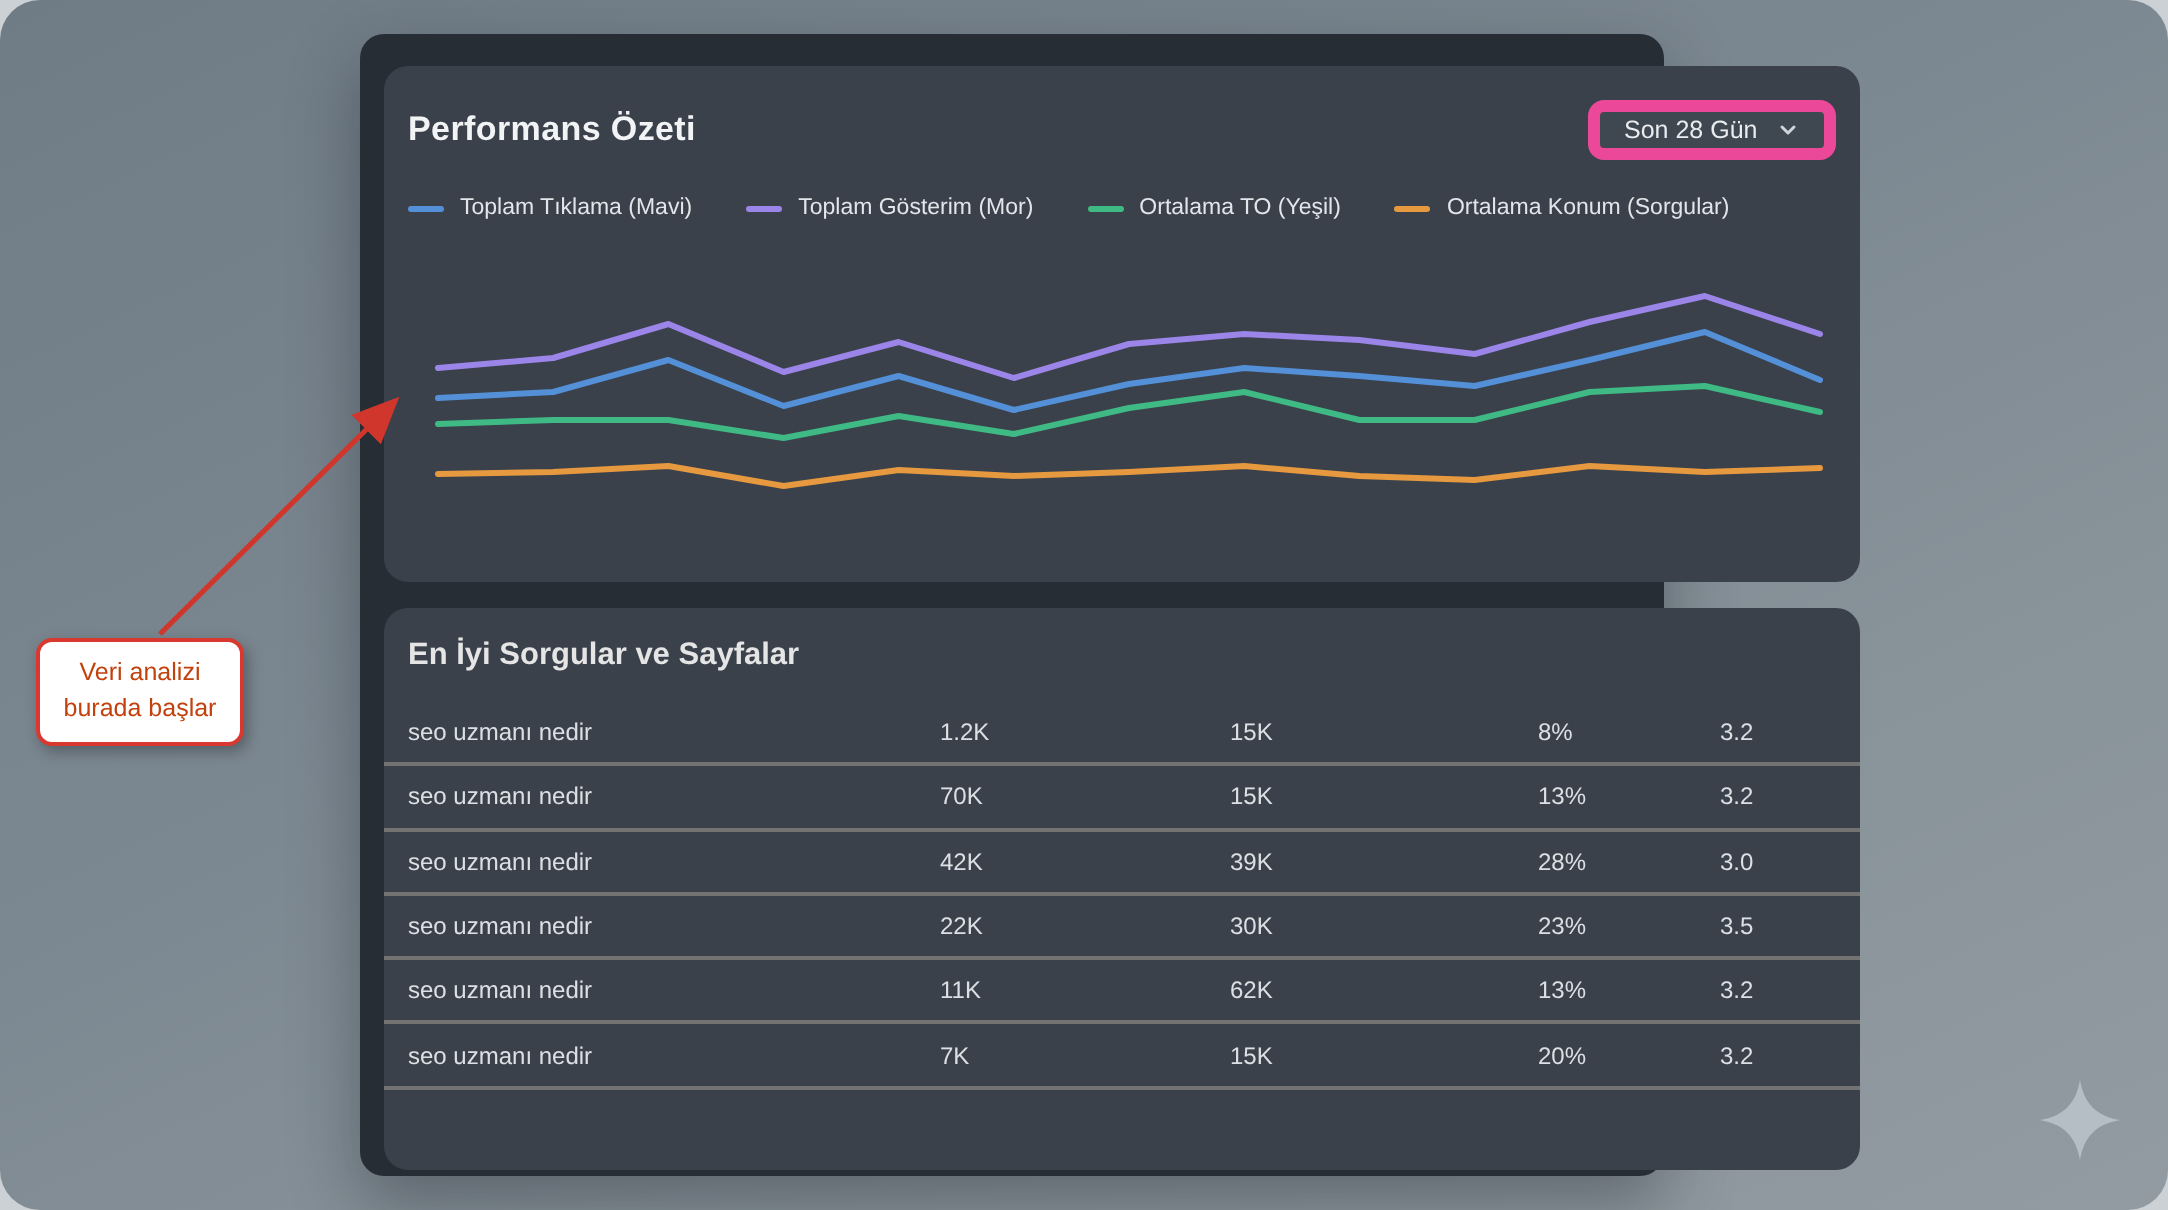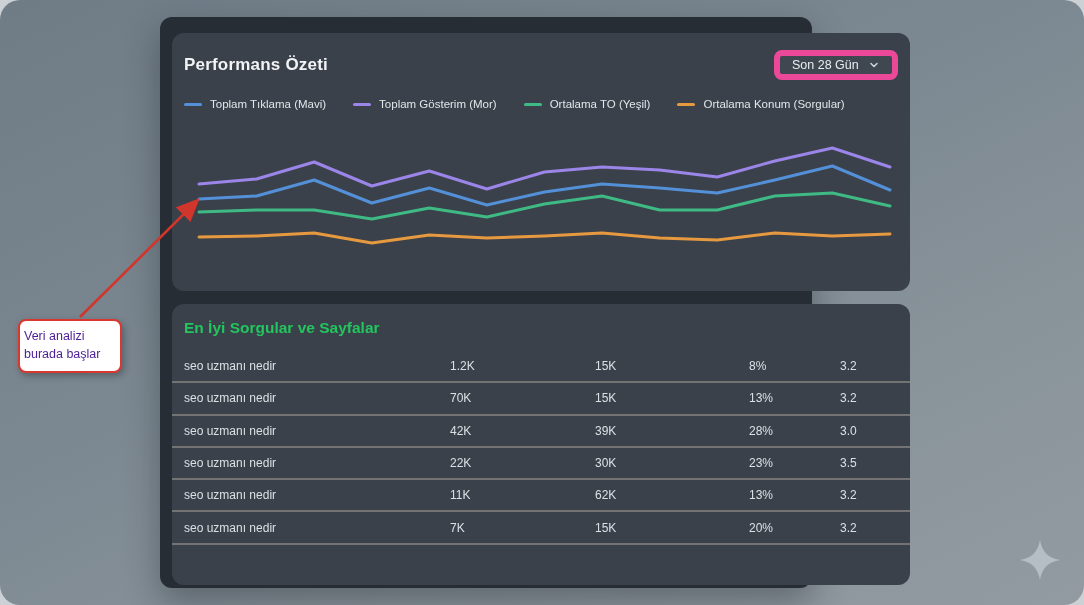--- a/index.html
+++ b/index.html
@@ -11,21 +11,21 @@
     overflow:hidden;
   }
   .screen {
     position:absolute; inset:0;
     border-radius:20px;
     background:linear-gradient(155deg,#6f7b85 0%, #7d8992 45%, #8a949b 75%, #929ba1 100%);
     overflow:hidden;
   }
   
   .panel {
-    position:absolute; left:160px; top:17px;
+    position:absolute; left:180px; top:17px;
     width:652px; height:571px;
     background:#272d35;
     border-radius:12px;
     box-shadow:0 14px 34px rgba(25,31,39,.38);
   }
   .card {
     position:absolute; left:12px; width:738px;
     background:#3a414b; border-radius:12px;
     overflow:hidden;
   }
@@ -50,41 +50,41 @@
     padding:0 12px; margin-top:18px;
   }
   .legend-item { display:flex; align-items:center; gap:8px; cursor:pointer; }
   .legend-swatch { width:18px; height:3px; border-radius:2px; }
   .legend-label { font-size:11.5px; color:#e2e6ea; }
   .chart-wrap { position:absolute; left:12px; top:87px; width:714px; height:170px; }
   .chart-wrap svg { width:100%; height:100%; display:block; }
   .chart-wrap polyline { fill:none; stroke-width:3; stroke-linejoin:round; stroke-linecap:round; }
 
   
-  .queries-title { font-size:15.5px; font-weight:700; color:#22c55e; padding:15px 12px 14px 12px; }
+  .queries-title { font-size:15.5px; font-weight:700; color:#e5e5e5; padding:15px 12px 14px 12px; }
   .tbl-header {
     display:grid; grid-template-columns:266px 145px 154px 91px 1fr;
     align-items:center; height:30px; padding-left:12px;
     background:#4a535d;
     font-size:12px; font-weight:700; color:#eef1f3;
   }
   .tbl-row {
     display:grid; grid-template-columns:266px 145px 154px 91px 1fr;
     align-items:center; height:32.3px; padding-left:12px;
     border-bottom:2px solid #737373;
     font-size:12px; color:#dbe0e4;
     cursor:pointer;
   }
 
   
   .note {
     position:absolute; left:18px; top:319px; width:104px;
     background:#ffffff; border:2px solid #d8382e; border-radius:8px;
-    padding:7px 4px; 
-    font-size:12.5px; line-height:1.42; color:#4c1d95;
+    padding:7px 4px; text-align:center;
+    font-size:12.5px; line-height:1.42; color:#c2410c;
     box-shadow:2px 3px 7px rgba(20,24,30,.35);
   }
   .overlay { position:absolute; inset:0; pointer-events:none; }
 
   
   .sparkle { position:absolute; left:1019px; top:539px; width:42px; height:42px; }
 </style>
 </head>
 <body>
 

